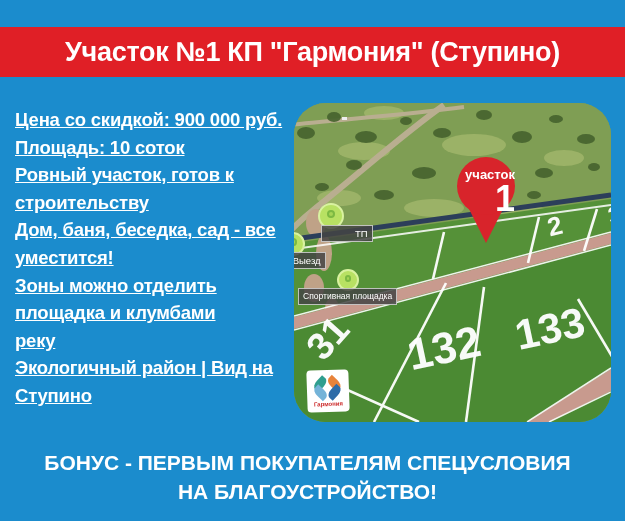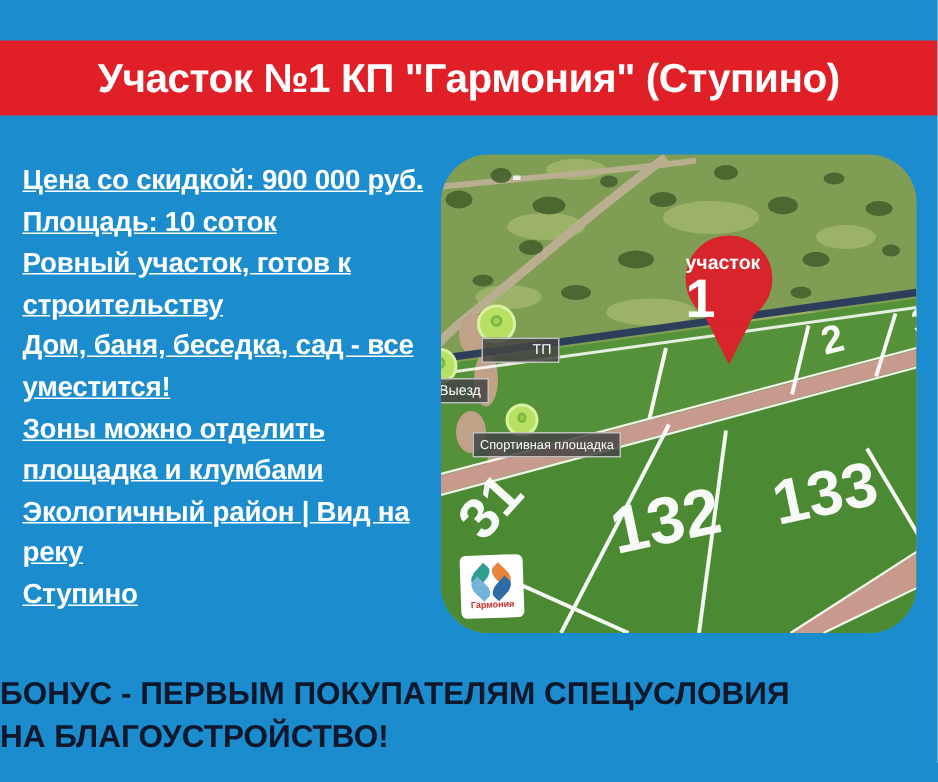--- a/index.html
+++ b/index.html
@@ -25,83 +25,83 @@
     margin:0; color:#fff; font-size:18.5px; font-weight:700; letter-spacing:-0.2px;
     line-height:27.6px; white-space:nowrap;text-decoration:underline;
   }
   
   .photo{
     position:absolute; left:294px; top:103px; width:317px; height:319px;
     border-radius:32px; overflow:hidden; background:#7f9e54;
   }
   .photo svg{position:absolute; left:0; top:0;}
   
-  .pin{position:absolute; left:163px; top:54px; width:58px; height:92px; text-align:left;}
+  .pin{position:absolute; left:163px; top:54px; width:58px; height:92px; text-align:right;}
   .pin-bulb{position:absolute; left:0; top:0; width:58px; height:58px; border-radius:50%; background:#d8242b;}
   .pin-tail{position:absolute; left:11px; top:50px; width:0; height:0;
     border-left:18px solid transparent; border-right:18px solid transparent; border-top:36px solid #d8242b;}
   .pin-word{position:relative; z-index:2; color:#fff; font-size:13px; font-weight:700; margin-top:10px;}
   .pin-num{position:relative; z-index:2; color:#fff; font-size:36px; font-weight:700; line-height:33px;}
   
   .marker{position:absolute; border-radius:50%; background:#b8e163; border:2px solid #d9f2a0; box-sizing:border-box;}
   .marker .ring{margin:22% auto 0; width:38%; height:38%; border:2px solid #7cb942; border-radius:50%; background:#a5d455; box-sizing:border-box;}
   .m1{left:24px; top:100px; width:26px; height:26px;}
   .m2{left:-13px; top:129px; width:24px; height:24px;}
   .m3{left:43px; top:166px; width:22px; height:22px;}
   
   .map-label{
     position:absolute; background:rgba(68,68,68,.85); border:1px solid rgba(255,255,255,.65);
     color:#fff; font-size:9.5px; line-height:11px; padding:2px 4px; white-space:nowrap;
   }
   .lbl-tp{left:27px; top:122px;padding-left:33px;}
   .lbl-entrance{left:-36px; top:149px;}
-  .lbl-sport{left:21px; top:185px; font-size:8.5px;}
+  .lbl-sport{left:4px; top:185px; font-size:8.5px;}
   
   .plot-num{position:absolute; color:#fff; font-weight:700; text-align:center; opacity:.96;}
   .pn2  {left:246px; top:108px; width:30px; font-size:26px; transform:rotate(-14deg);}
   .pn3  {left:306px; top:98px;  width:30px; font-size:24px; transform:rotate(-14deg);}
   .pn31 {left:2px;   top:214px; width:64px; font-size:38px; transform:rotate(-48deg);}
   .pn132{left:104px; top:220px; width:92px; font-size:44px; transform:rotate(-12deg);}
   .pn133{left:210px; top:202px; width:92px; font-size:42px; transform:rotate(-12deg);}
   
   .logo{position:absolute; left:13px; top:267px; width:42px; height:42px; background:#fff;
     border-radius:4px; transform:rotate(-2deg); text-align:center;}
   .flower{position:relative; margin:3px auto 0; width:30px; height:28px;}
   .petal{position:absolute; width:15px; height:9px; border-radius:50% 0 50% 0;}
   .p-tl{left:0;  top:6px;  background:#2f9e8f; transform:rotate(-45deg);}
   .p-tr{left:14px; top:6px;  background:#e8833a; transform:rotate(45deg); border-radius:0 50% 0 50%;}
   .p-br{left:14px; top:15px; background:#2e6ca8; transform:rotate(-45deg);}
   .p-bl{left:0;  top:15px; background:#74b3d8; transform:rotate(45deg); border-radius:0 50% 0 50%;}
   .logo-name{color:#cc2a2a; font-size:6px; line-height:7px; font-weight:700;}
   
   .footer{
-    position:absolute; left:0; top:448px; width:615px; 
-    color:#0f172a; font-weight:700; font-size:21px; line-height:29px;
+    position:absolute; left:0; top:448px; width:615px; text-align:center;
+    color:#ffffff; font-weight:700; font-size:21px; line-height:29px;
   }
 </style>
 </head>
 <body>
 
 <div class="canvas">
 
   <div class="title-band">
     <h1>Участок №1 КП "Гармония" (Ступино)</h1>
   </div>
 
   <div class="features">
     <p>Цена со скидкой: 900 000 руб.</p>
     <p>Площадь: 10 соток</p>
     <p>Ровный участок, готов к</p>
     <p>строительству</p>
     <p>Дом, баня, беседка, сад - все</p>
     <p>уместится!</p>
     <p>Зоны можно отделить</p>
     <p>площадка и клумбами</p>
+    <p>реку</p>
     <p>Экологичный район | Вид на</p>
-    <p>реку</p>
     <p>Ступино</p>
   </div>
 
   <div class="photo">
     <svg width="317" height="319" viewBox="0 0 317 319">
 
       <rect x="0" y="0" width="317" height="319" fill="#7f9e54"></rect>
 
       <g fill="#a3b76c" opacity="0.8">
         <ellipse cx="70" cy="48" rx="26" ry="9"></ellipse>

